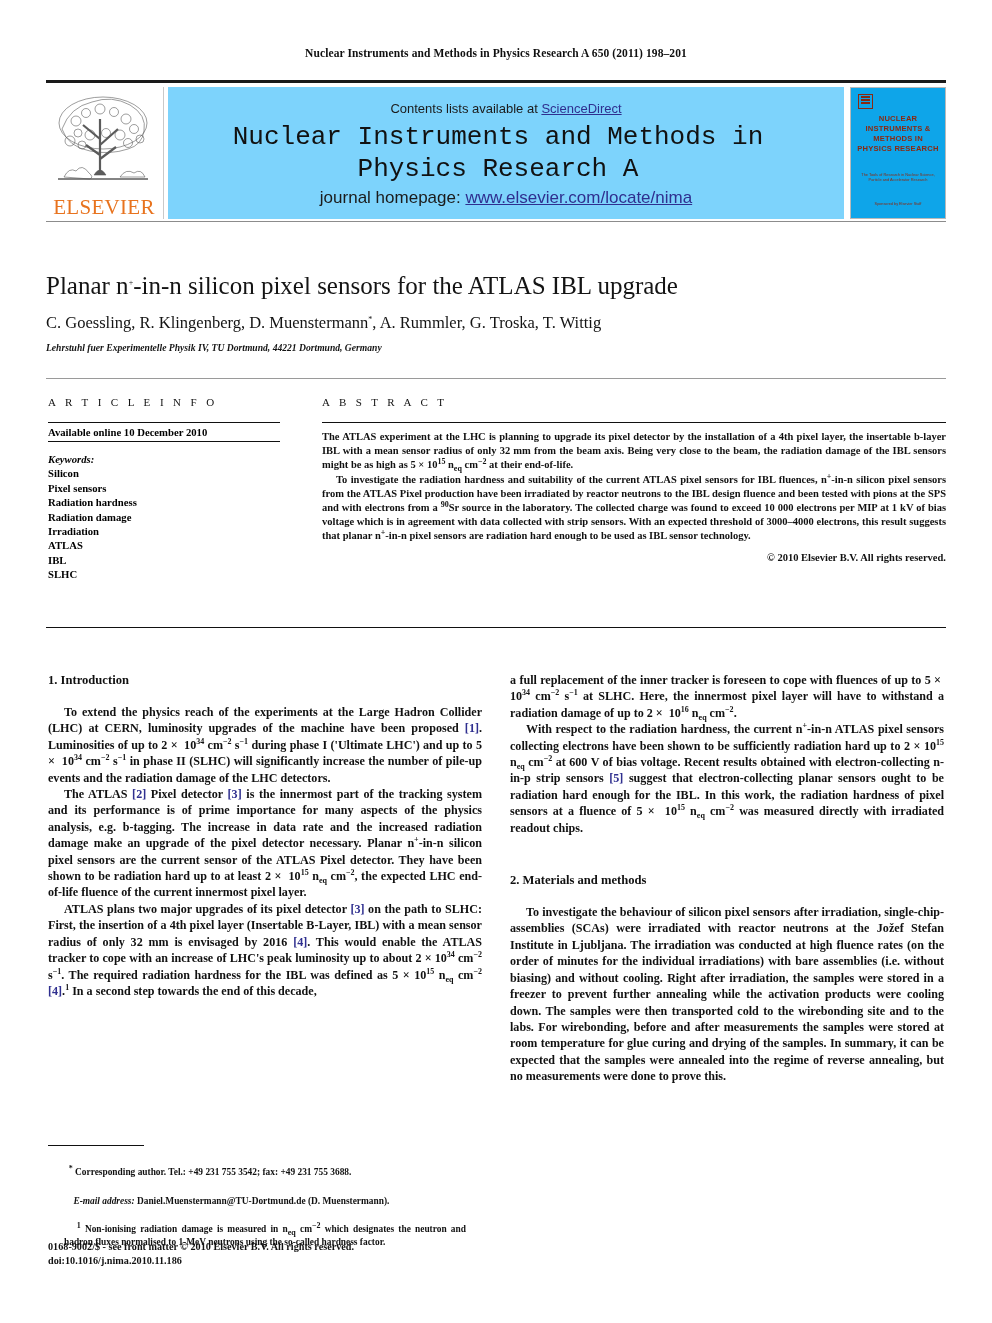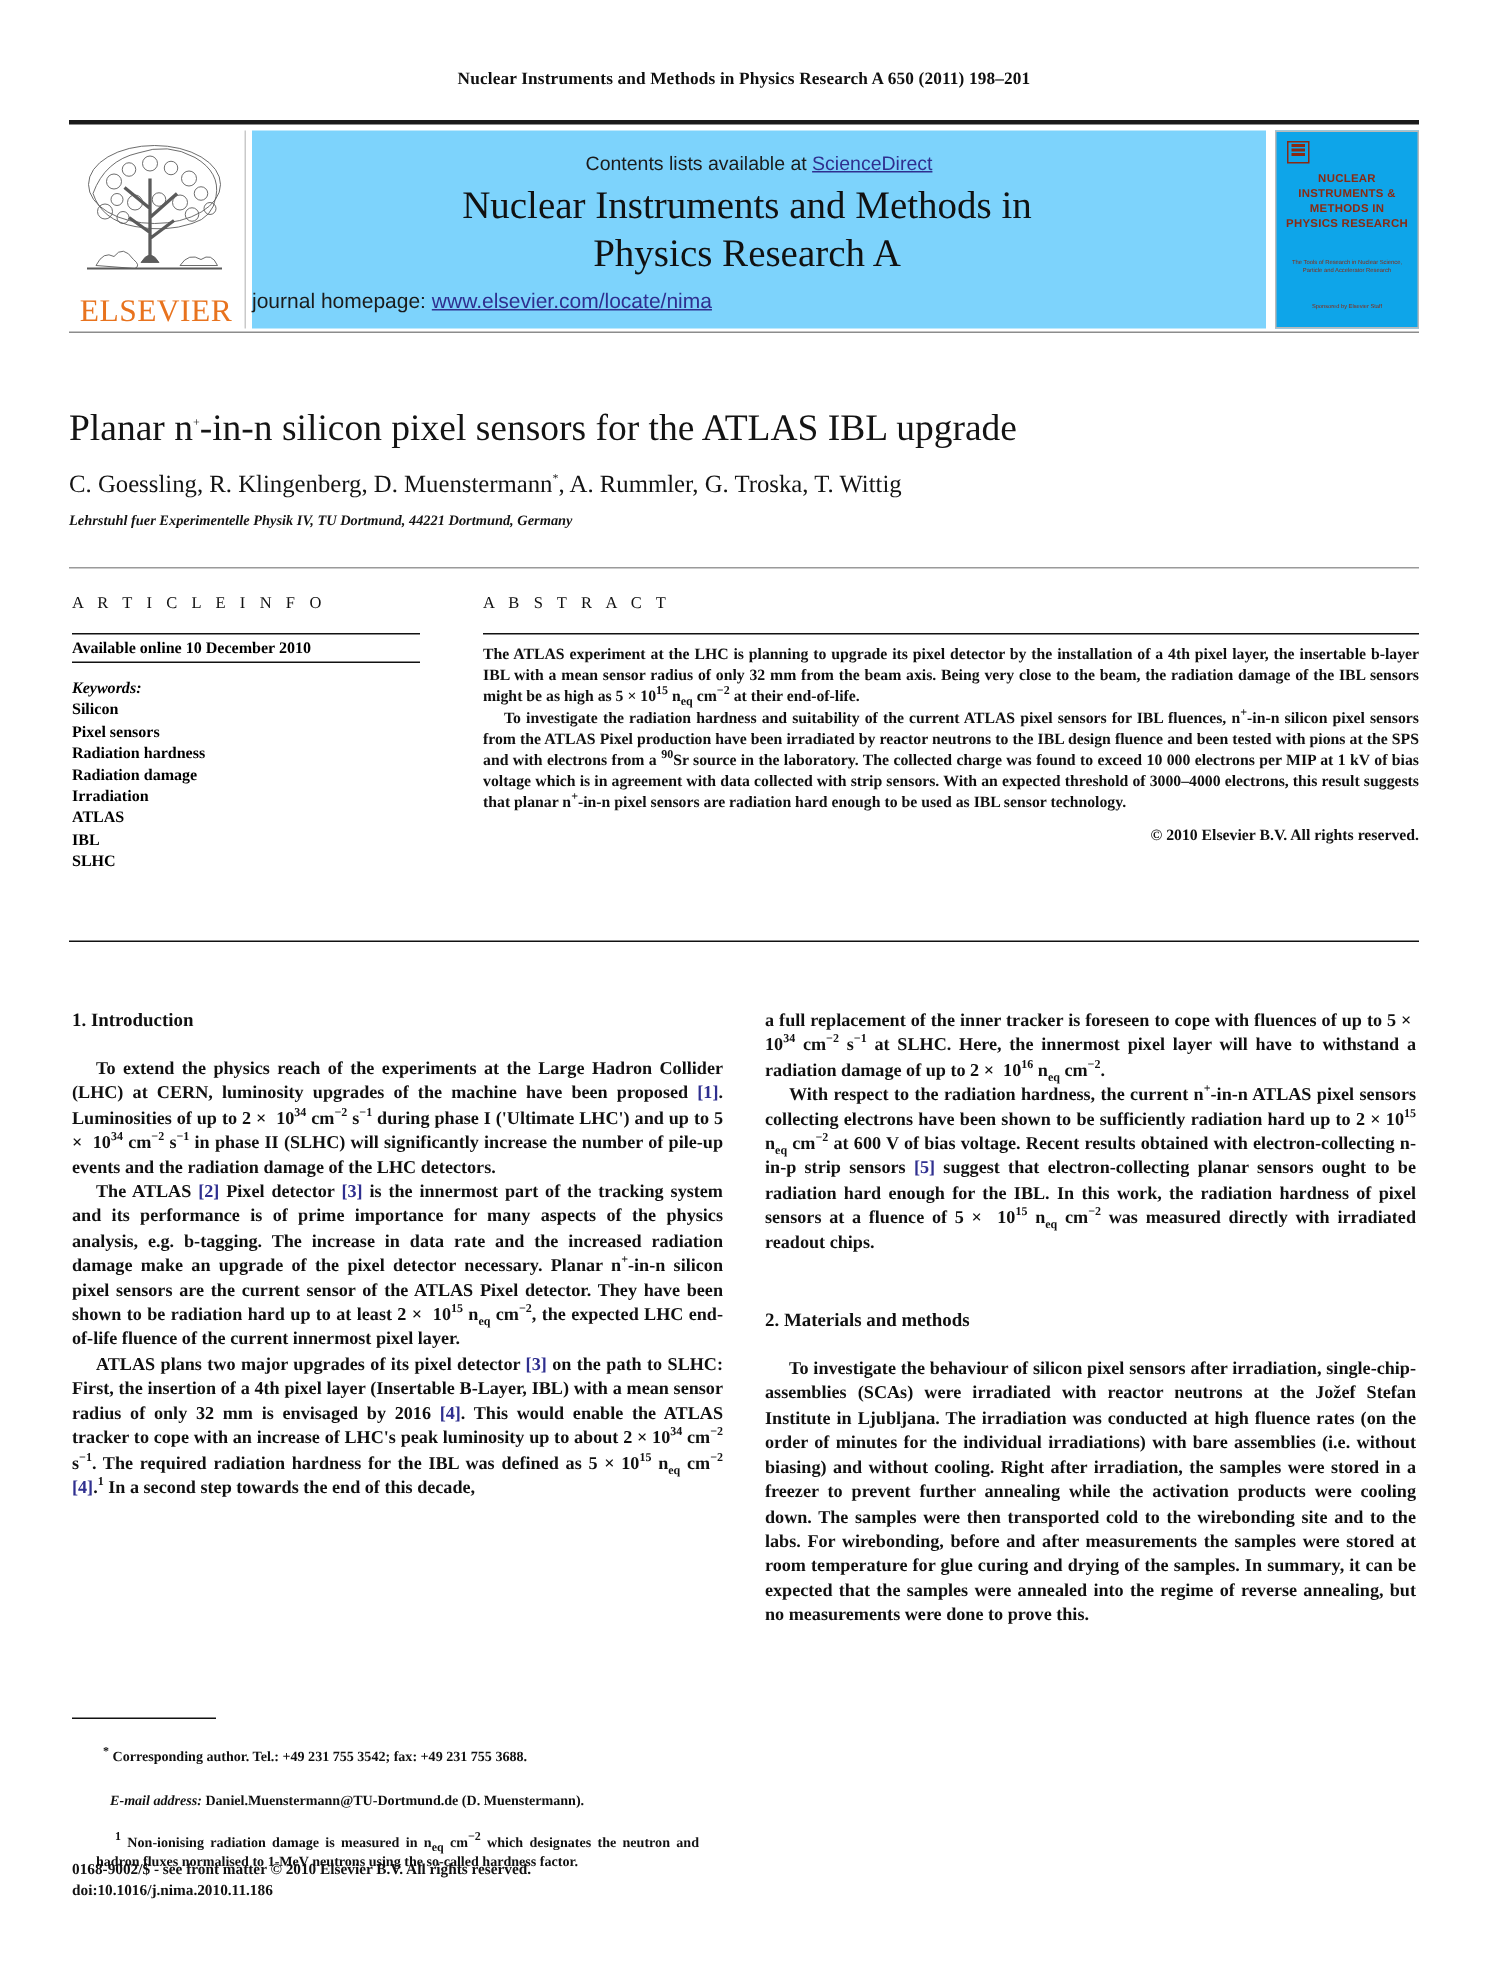--- a/index.html
+++ b/index.html
@@ -84,31 +84,31 @@
     text-align: center;
     font-family: "Liberation Sans", sans-serif;
     font-size: 13px;
     color: #1b1b1b;
   }
   .sd-link { color: #2f2f8f; }
   .journal-title {
     position: absolute;
     top: 34px; left: 0; right: 16px;
     text-align: center;
-    font-family: Liberation Serif, serif;
+    font-family: Liberation Mono, monospace;
     font-size: 26px;
     line-height: 32px;
     color: #111111;
   }
   .homepage-line {
     position: absolute;
     bottom: 11px; left: 0; right: 0;
-    text-align: left;
+    text-align: center;
     font-family: "Liberation Sans", sans-serif;
-    font-size: 14px;
+    font-size: 17px;
     color: #1b1b1b;
   }
   .hp-link { color: #2f2f8f; }
 
   .cover-box {
     width: 96px;
     flex: none;
     border: 1px solid #b9b9b9;
     background: #0ea5e9;
     position: relative;

